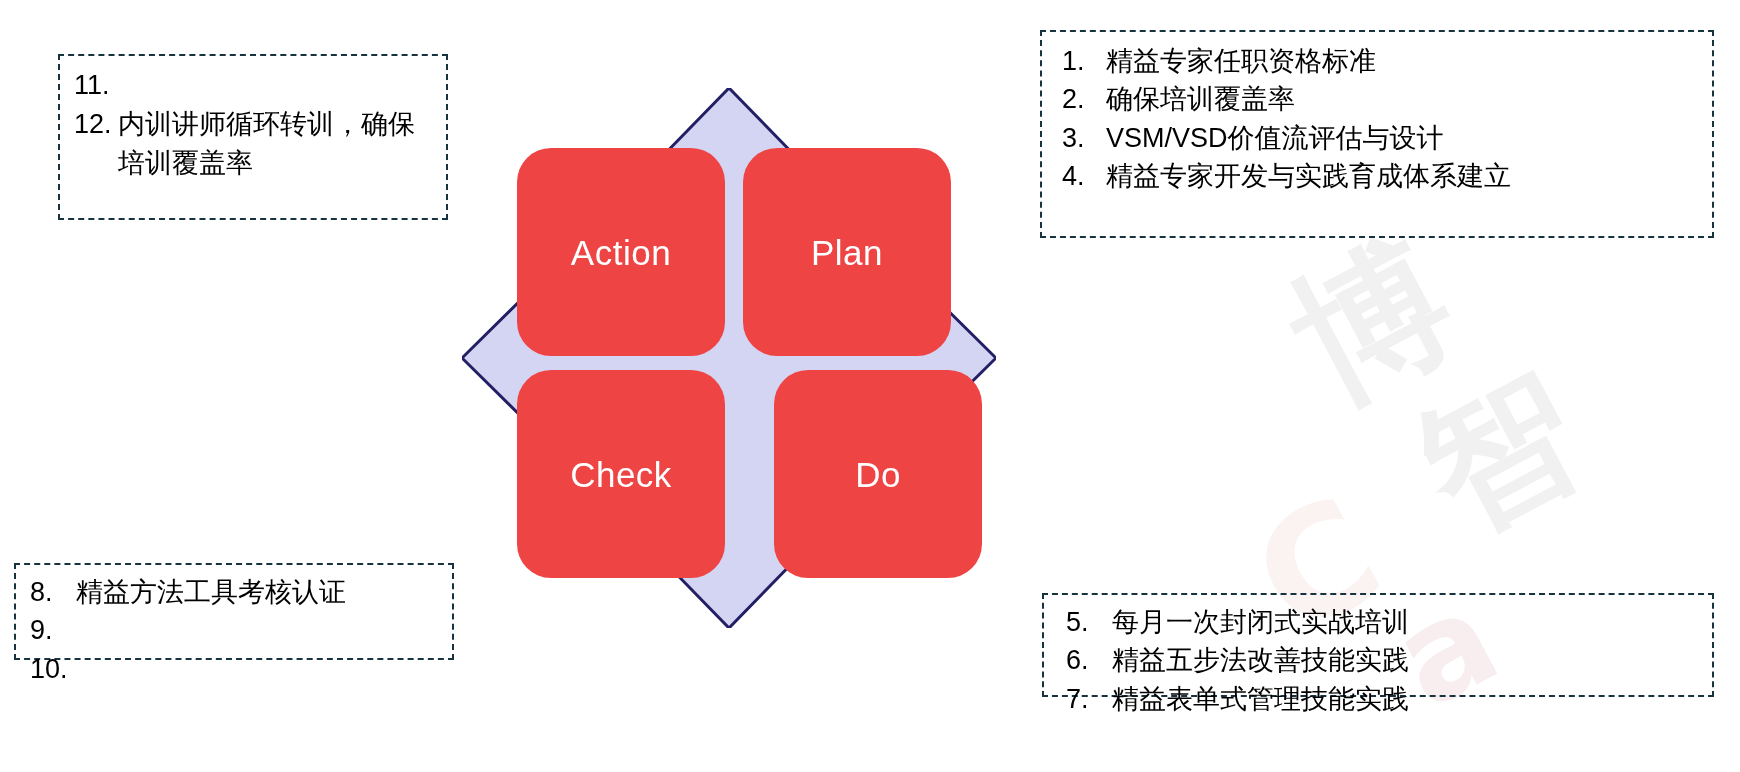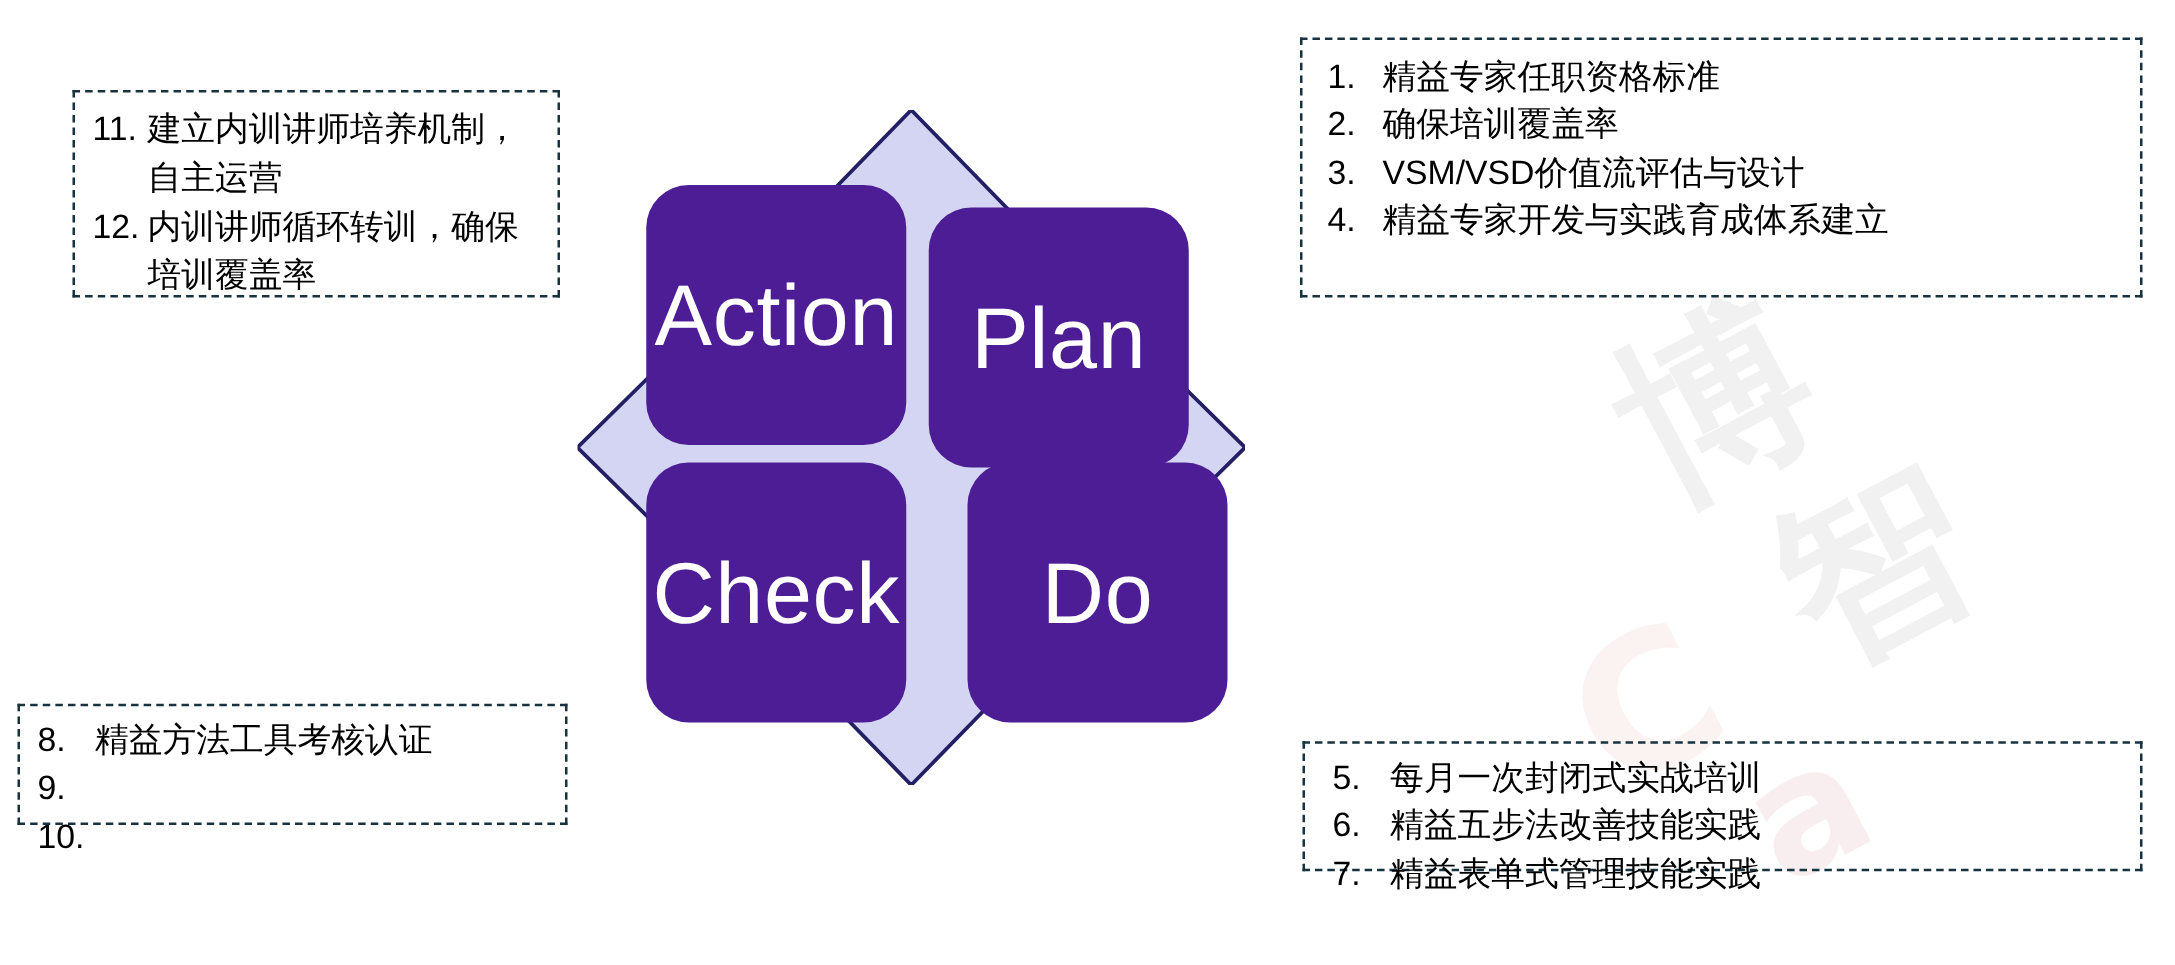--- a/index.html
+++ b/index.html
@@ -54,32 +54,32 @@
     position: absolute;
     left: 0; top: 0;
     width: 534px;
     height: 540px;
   }
   .quad {
     position: absolute;
     width: 208px;
     height: 208px;
     border-radius: 34px;
-    background: #4c1d95;
+    background: #ef4444;
     display: flex;
     align-items: center;
     justify-content: center;
     color: #ffffff;
-    font-size: 69px;
+    font-size: 35px;
     font-weight: 400;
     letter-spacing: 0.5px;
     line-height: 1;
   }
   .q-action { left: 55px;  top: 60px;  }
-  .q-plan   { left: 281px; top: 60px; margin-top: 18px;  }
+  .q-plan   { left: 281px; top: 60px;  }
   .q-check  { left: 55px;  top: 282px; }
   .q-do     { left: 264px; top: 282px; margin-left: 48px; }
 
   
   .box {
     position: absolute;
     border: 2px dashed #17333f;
     box-sizing: border-box;
     background: transparent;
     padding: 10px 14px 12px 14px;
@@ -101,21 +101,21 @@
     flex: 0 0 auto;
     text-align: left;
   }
   .box li .txt {
     flex: 1 1 auto;
   }
 
   
   #box-action {
     left: 58px;
-    top: 72px;
+    top: 54px;
     width: 390px;
     height: 166px;
   }
   #box-action li { font-size: 27px; line-height: 1.45; }
   #box-action li .num { width: 44px; }
 
   
   #box-plan {
     left: 1040px;
     top: 30px;
@@ -190,21 +190,21 @@
     <div class="quad q-check">
       <span>Check</span>
     </div>
     <div class="quad q-do">
       <span>Do</span>
     </div>
   </div>
 
   <div class="box" id="box-action">
     <ol>
-      <li><span class="num">11.</span><span class="txt">建立内训讲师培养机制，自主运营</span></li>
+      <li><span class="num">11.</span></li>
       <li><span class="num">12.</span><span class="txt">内训讲师循环转训，确保培训覆盖率</span></li>
     </ol>
   </div>
 
   <div class="box" id="box-plan">
     <ol>
       <li><span class="num">1.</span><span class="txt">精益专家任职资格标准</span></li>
       <li><span class="num">2.</span><span class="txt">确保培训覆盖率</span></li>
       <li><span class="num">3.</span><span class="txt">VSM/VSD价值流评估与设计</span></li>
       <li><span class="num">4.</span><span class="txt">精益专家开发与实践育成体系建立</span></li>

